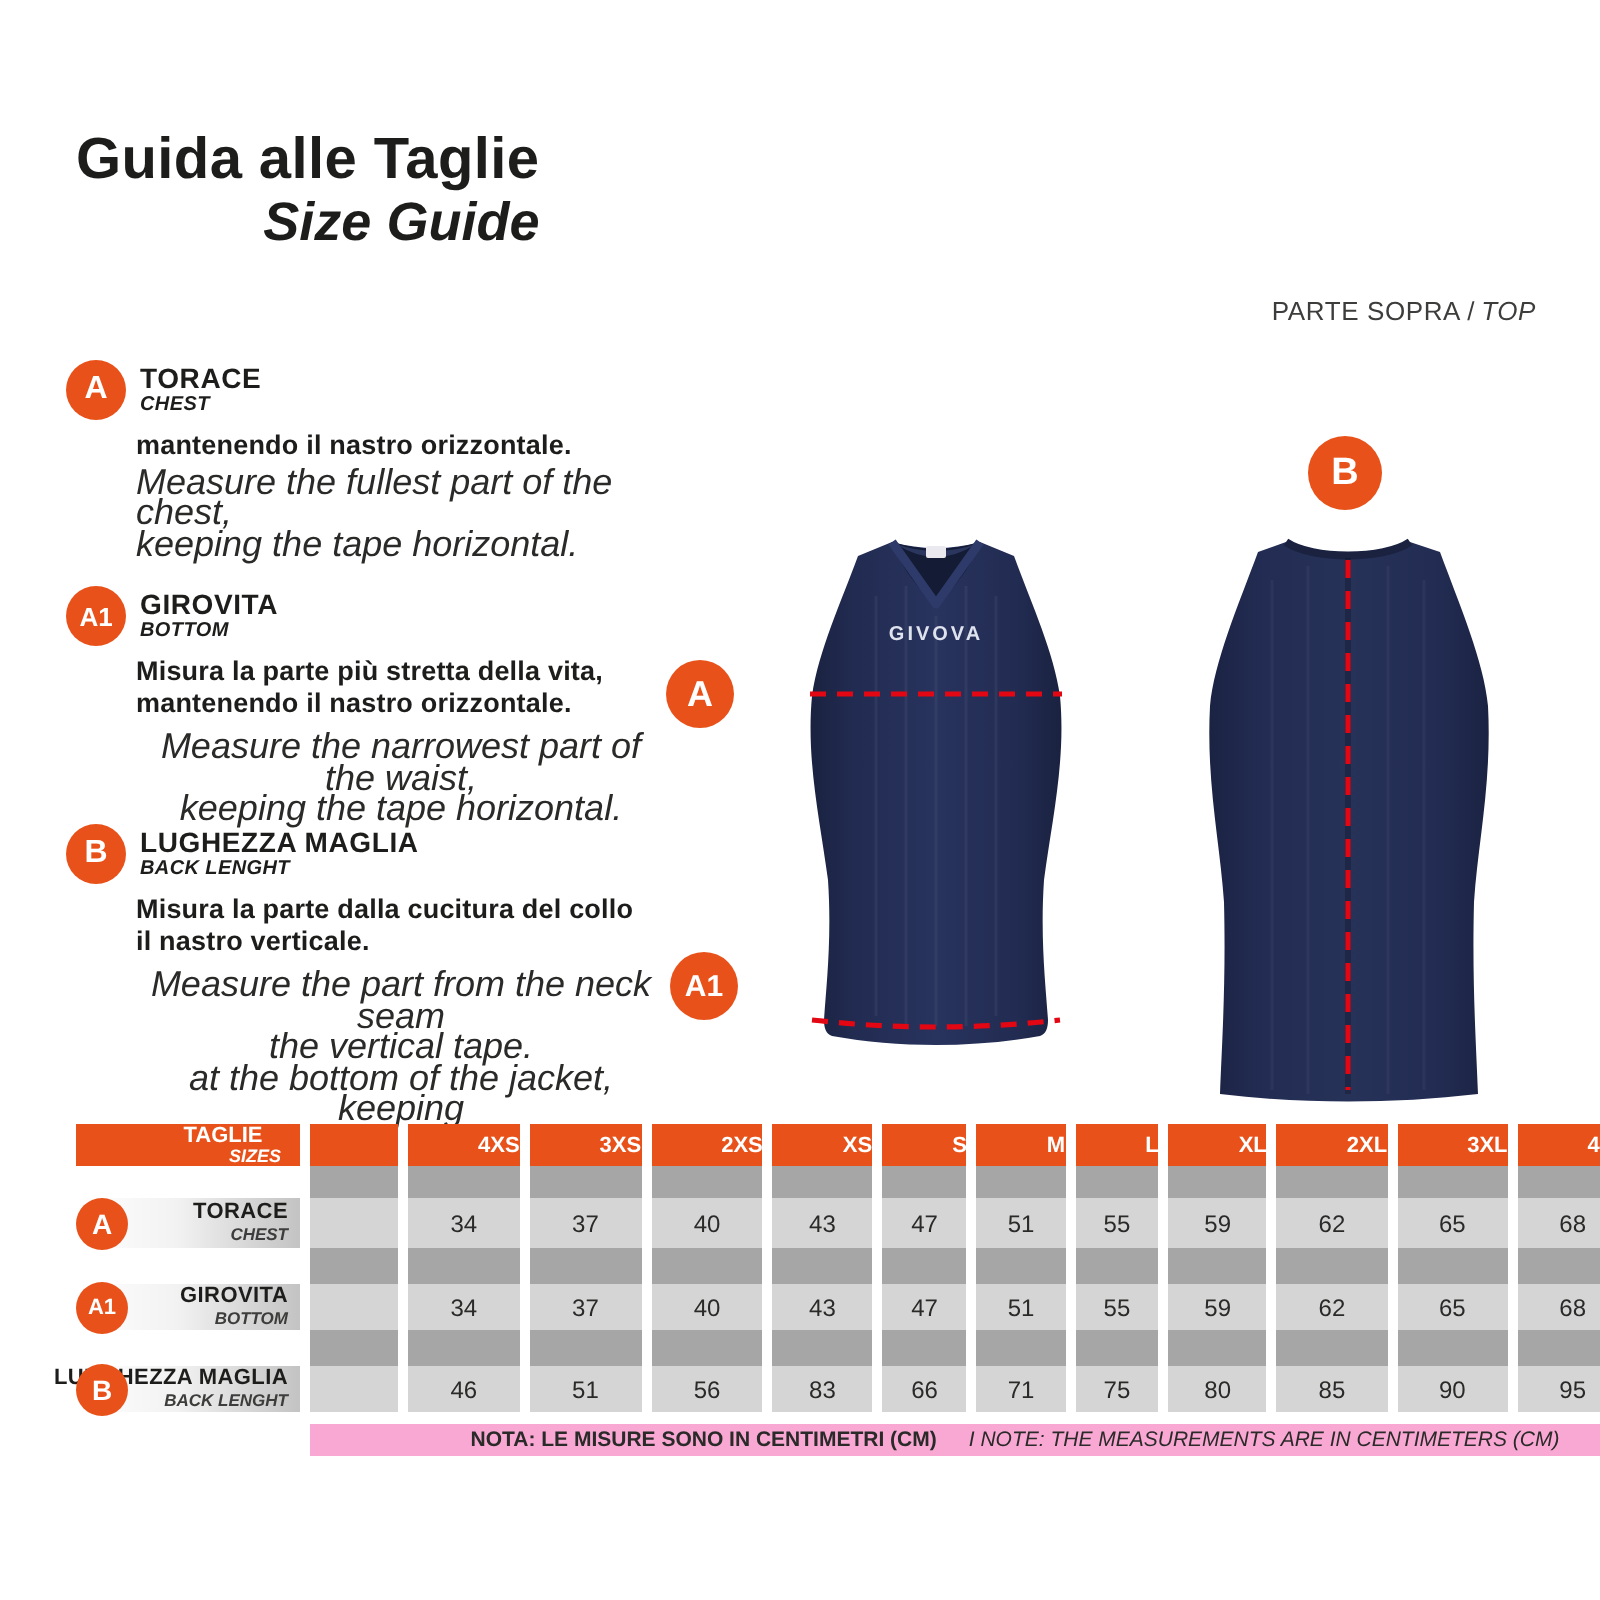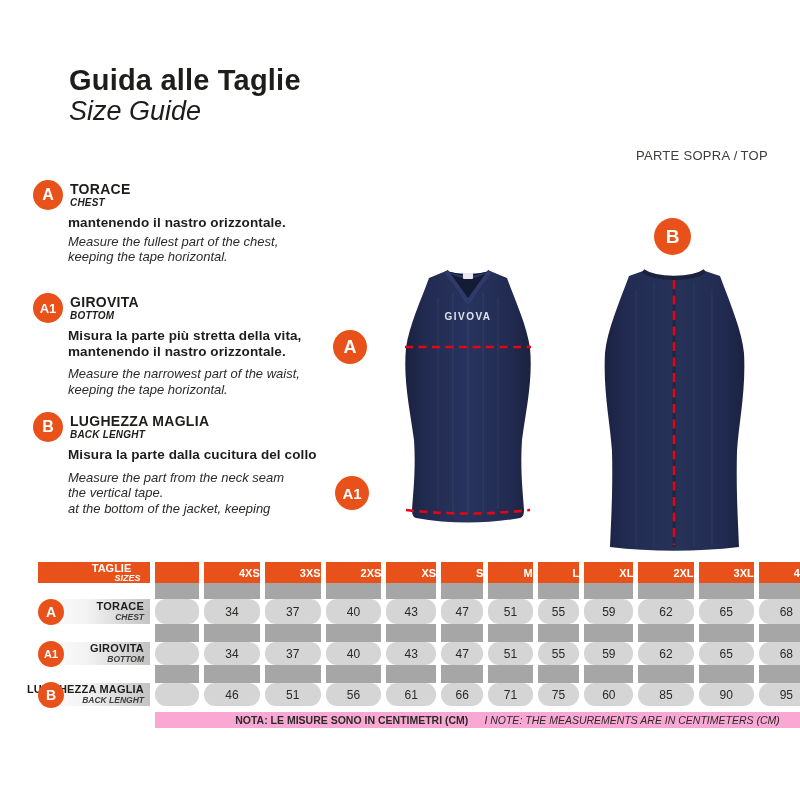--- a/index.html
+++ b/index.html
@@ -1,46 +1,46 @@
 <!DOCTYPE html>
 <html><head>
 <meta charset="utf-8">
 <style>
   * { margin:0; padding:0; box-sizing:border-box; }
   html,body { background:#ffffff; }
   body { font-family:"Liberation Sans", sans-serif; color:#1d1d1b; }
   .canvas { position:relative; width:800px; height:800px; background:#fff; overflow:hidden; margin:0 auto; }
 
   
-  .title-block { position:absolute; left:38px; top:64px;margin-left:31px; }
+  .title-block { position:absolute; left:38px; top:64px; }
   .title-block h1 { font-size:29px; font-weight:bold; line-height:32px; letter-spacing:0.2px; }
-  .title-block h2 { font-size:27px; font-weight:normal; font-style:italic; line-height:30px; }
+  .title-block h2 { font-size:27px; font-weight:bold; font-style:italic; line-height:30px;text-align:right; }
 
   
   .view-label { position:absolute; right:32px; top:148px; font-size:13px; color:#3d3d3b; letter-spacing:0.3px; }
-  .view-label .it { margin-left:3px; }
+  .view-label .it { font-style:italic; margin-left:3px; }
 
   
   .measure { position:absolute; left:33px; width:300px; }
   .m-a  { top:180px; }
   .m-a1 { top:293px; }
   .m-b  { top:412px; }
   .m-head { display:flex; align-items:flex-start; }
   .badge { width:30px; height:30px; border-radius:50%; background:#e8521a; color:#fff;
            display:flex; align-items:center; justify-content:center;
            font-weight:bold; font-size:16px; flex:0 0 30px; }
   .badge.small-text { font-size:13px; }
   .m-names { margin-left:7px; padding-top:1px; }
   .m-name { font-size:14px; font-weight:bold; letter-spacing:0.3px; }
   .m-name-en { font-size:10px; font-style:italic; font-weight:bold; margin-top:0px; letter-spacing:0.2px; }
   .m-body { margin-left:35px; margin-top:5px; }
   .m-it div { font-size:13.5px; font-weight:bold; line-height:15.5px; letter-spacing:0.1px; }
   .m-en { margin-top:3px; }
-  .m-en div { font-size:13px; font-style:italic; line-height:15.5px; color:#2a2a28; }
-  .m-a1 .m-en, .m-b .m-en { margin-top:7px; }
+  .m-en div { font-size:18px; font-style:italic; line-height:15.5px; color:#2a2a28; }
+  .m-a1 .m-en, .m-b .m-en { margin-top:7px;text-align:center; }
 
   
   .shirt-svg { position:absolute; }
   #front-shirt { left:393px; top:258px; }
   #back-shirt  { left:596px; top:255px; }
   .marker { position:absolute; border-radius:50%; background:#e8521a; color:#fff;
             display:flex; align-items:center; justify-content:center; font-weight:bold; z-index:5; }
   .marker-a  { left:333px; top:330px; width:34px; height:34px; font-size:18px; }
   .marker-a1 { left:335px; top:476px; width:34px; height:34px; font-size:15px; }
   .marker-b  { left:654px; top:218px; width:37px; height:37px; font-size:19px; }
@@ -50,21 +50,21 @@
                 display:grid; grid-template-columns:112px 44px repeat(11, 1fr);
                 grid-template-rows:21px 16px 25px 18px 23px 18px 23px;
                 column-gap:5px; }
   .hcell { background:#e8521a; color:#fff; display:flex; flex-direction:column;
            align-items:center; justify-content:center; font-size:11px; font-weight:bold;padding-left:35px; }
   .hcell .h-sub { font-size:9px; font-style:italic; font-weight:bold; line-height:9px;margin-left:32px; }
   .hcell .h-main { line-height:11px; }
   .sp { background:#a6a6a6; }
   .sp.lab { background:transparent; }
   .cell { background:#d5d5d5; display:flex; align-items:center; justify-content:center;
-          font-size:12px; color:#2a2a28;border-radius:11px; }
+          font-size:12px; color:#2a2a28; }
   .rowlabel { position:relative; background:linear-gradient(90deg, #ffffff 0%, #f2f2f2 45%, #c3c3c3 100%);
               display:flex; flex-direction:column; align-items:flex-end; justify-content:center;
               padding-right:6px; padding-left:28px; }
   .rowlabel .rl-main { font-size:11px; font-weight:bold; line-height:11px; letter-spacing:0.2px; white-space:nowrap; }
   .rowlabel .rl-sub { font-size:8.5px; font-style:italic; font-weight:bold; line-height:10px; color:#3d3d3b; }
   .row-badge { position:absolute; left:0; top:50%; transform:translateY(-50%);
                width:26px; height:26px; border-radius:50%; background:#e8521a; color:#fff;
                display:flex; align-items:center; justify-content:center; font-weight:bold; font-size:14px; }
   .row-badge.small-text { font-size:11px; }
   .table-note { position:absolute; left:155px; top:712px; width:705px; height:16px;
@@ -130,20 +130,21 @@
     <div class="m-head">
       <div class="badge">B</div>
       <div class="m-names">
         <div class="m-name">LUGHEZZA MAGLIA</div>
         <div class="m-name-en">BACK LENGHT</div>
       </div>
     </div>
     <div class="m-body">
       <div class="m-it">
         <div>Misura la parte dalla cucitura del collo</div>
+        <div>il nastro verticale.</div>
       </div>
       <div class="m-en">
         <div>Measure the part from the neck seam</div>
         <div>the vertical tape.</div>
         <div>at the bottom of the jacket, keeping</div>
       </div>
     </div>
   </div>
 
   <svg id="front-shirt" class="shirt-svg" width="150" height="270" viewBox="0 0 150 270">
@@ -329,25 +330,25 @@
 
     <div class="rowlabel">
       <div class="row-badge">B</div>
       <div class="rl-main">LUNGHEZZA MAGLIA</div>
       <div class="rl-sub">BACK LENGHT</div>
     </div>
     <div class="cell"></div>
     <div class="cell">46</div>
     <div class="cell">51</div>
     <div class="cell">56</div>
-    <div class="cell">61</div>
+    <div class="cell">83</div>
     <div class="cell">66</div>
     <div class="cell">71</div>
     <div class="cell">75</div>
-    <div class="cell">60</div>
+    <div class="cell">80</div>
     <div class="cell">85</div>
     <div class="cell">90</div>
     <div class="cell">95</div>
   </div>
 
   <div class="table-note">
     <span class="n-bold">NOTA: LE MISURE SONO IN CENTIMETRI (CM)</span>
     <span class="n-it">I NOTE: THE MEASUREMENTS ARE IN CENTIMETERS (CM)</span>
   </div>
 

